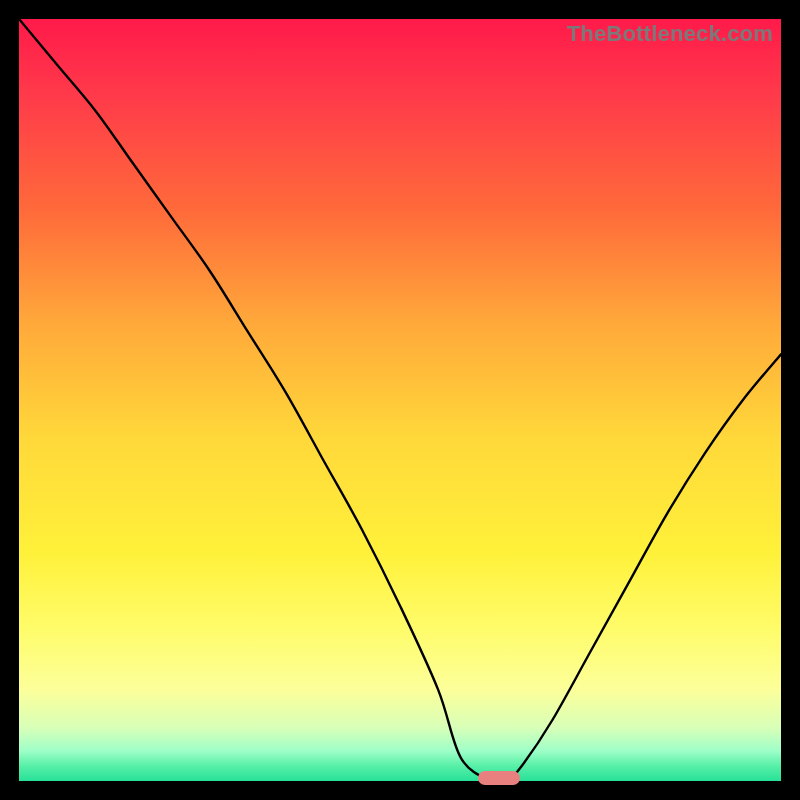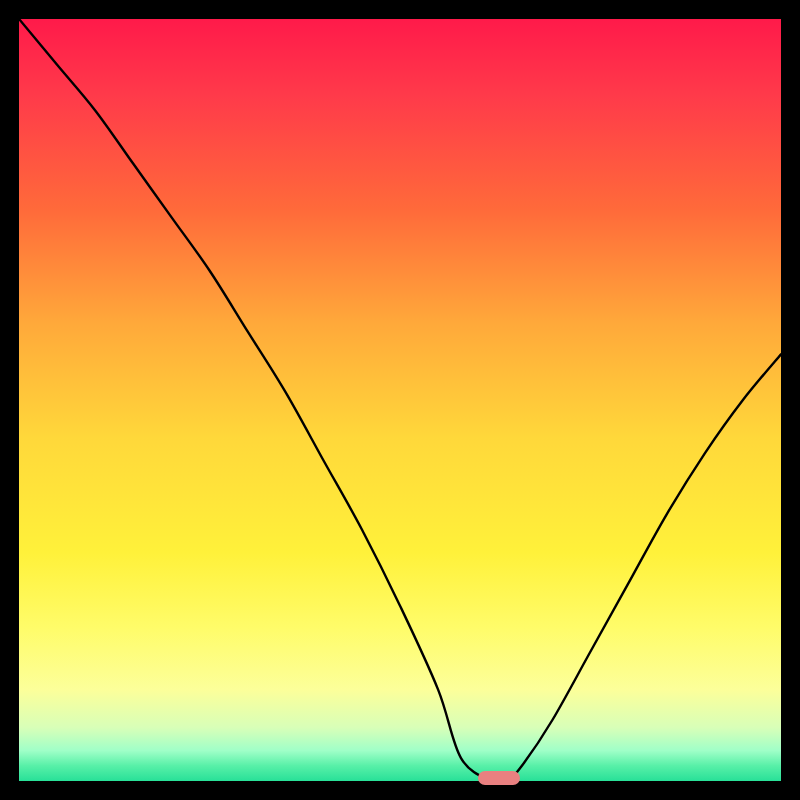--- a/index.html
+++ b/index.html
@@ -39,18 +39,19 @@
     border-radius: 7px;
     background: #e98080;
     transform: translate(-50%, -50%);
   }
 </style>
 </head>
 <body>
 
 <div class="frame">
   <div class="plot-area">
+    <div class="watermark">TheBottleneck.com</div>
     <svg class="curve" viewBox="0 0 762 762" preserveAspectRatio="none">
       <path id="curve-path" d="M 0.0 0.0 C 6.4 7.6, 25.4 30.5, 38.1 45.7 C 50.8 61.0, 63.5 74.9, 76.2 91.4 C 88.9 107.9, 101.6 127.0, 114.3 144.8 C 127.0 162.6, 139.7 180.3, 152.4 198.1 C 165.1 215.9, 177.8 232.4, 190.5 251.5 C 203.2 270.5, 215.9 292.1, 228.6 312.4 C 241.3 332.7, 254.0 351.8, 266.7 373.4 C 279.4 395.0, 292.1 419.1, 304.8 442.0 C 317.5 464.8, 330.2 486.4, 342.9 510.5 C 355.6 534.7, 368.3 560.1, 381.0 586.7 C 393.7 613.4, 408.9 645.2, 419.1 670.6 C 429.3 696.0, 433.1 723.9, 442.0 739.1 C 450.8 754.4, 464.8 758.2, 472.4 762.0 C 480.1 765.8, 482.6 764.5, 487.7 762.0 C 492.8 759.5, 495.3 756.9, 502.9 746.8 C 510.5 736.6, 522.0 720.1, 533.4 701.0 C 544.8 682.0, 558.8 655.3, 571.5 632.5 C 584.2 609.6, 596.9 586.7, 609.6 563.9 C 622.3 541.0, 635.0 516.9, 647.7 495.3 C 660.4 473.7, 673.1 453.4, 685.8 434.3 C 698.5 415.3, 711.2 397.5, 723.9 381.0 C 736.6 364.5, 755.6 342.9, 762.0 335.3" fill="none" stroke="#000" stroke-width="2.4" stroke-linecap="round" stroke-linejoin="round"></path>
     </svg>
     <div class="marker" id="marker" style="left: 480.06px; top: 759px;"></div>
   </div>
 </div>
 
 </body></html>

